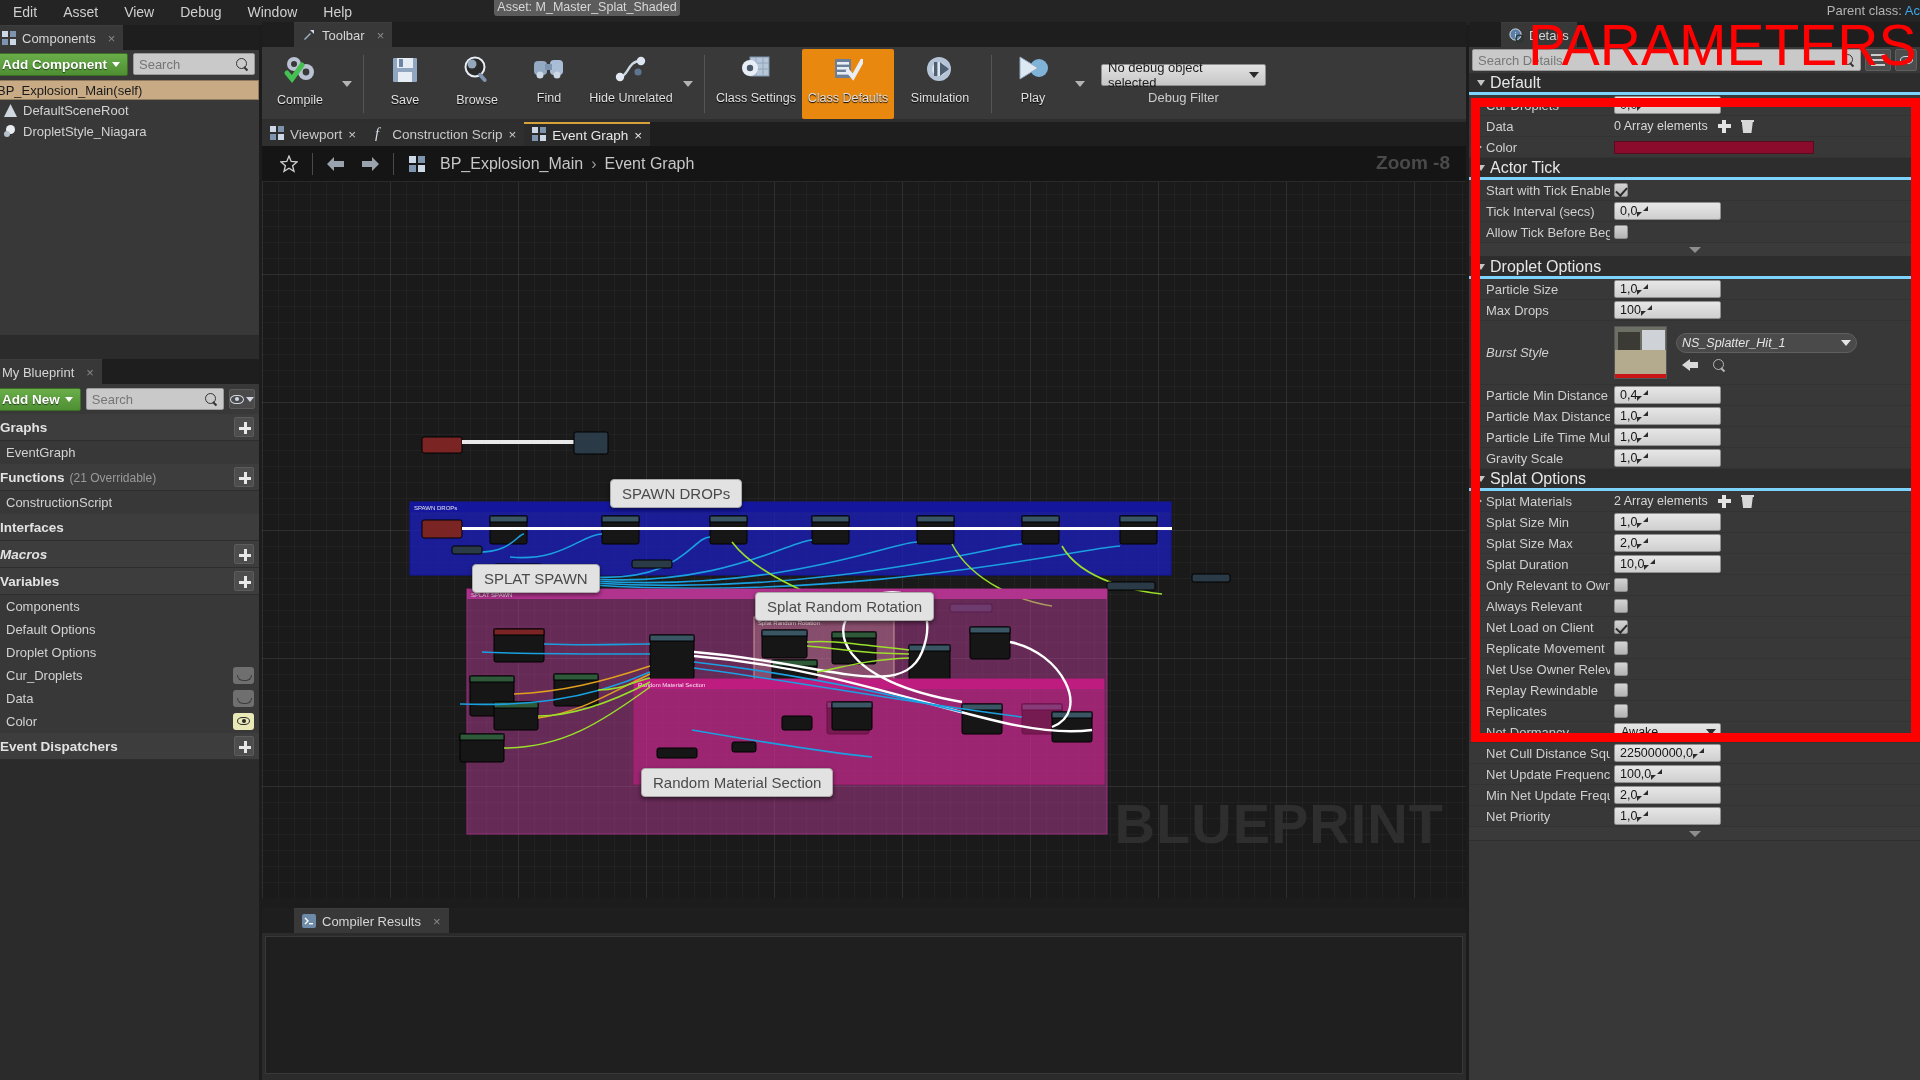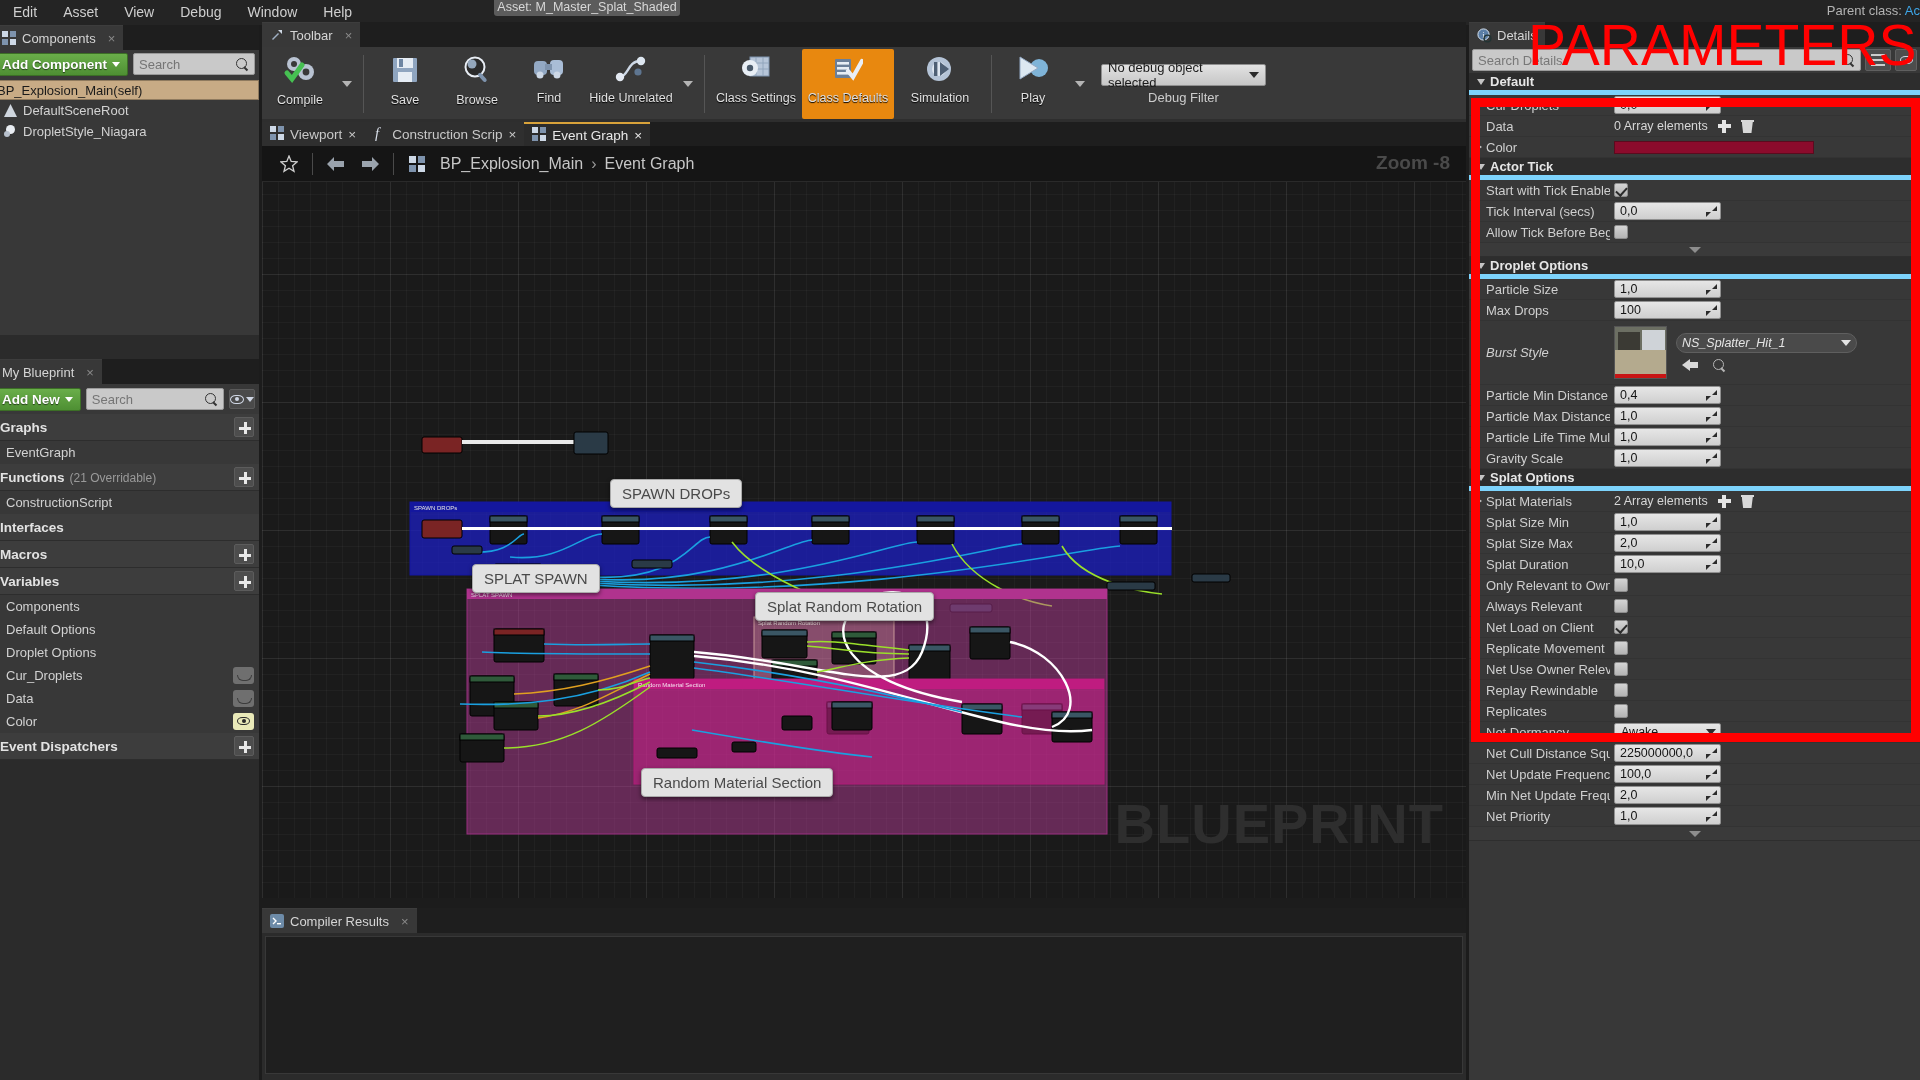--- a/index.html
+++ b/index.html
@@ -32,20 +32,21 @@
     white-space: nowrap;
   }
   .parent-class b { color: #3ea6e8; font-weight: normal; }
 
   
   .panel-tabstrip { height: 25px; background: #1e1e1e; display: flex; align-items: flex-end; }
   .ptab {
     height: 25px; background: #333333; display: flex; align-items: center;
     padding: 0 8px 0 8px; gap: 6px; font-size: 13px; color: #d5d5d5;
     border-top: 1px solid #3d3d3d;
+    margin-left: 32px;
   }
   .ptab.active { background: #383838; }
   .ptab .x { color: #8a8a8a; font-size: 13px; margin-left: 6px; }
   .ptab-icon { width: 14px; height: 14px; display: inline-block; }
 
   
   .leftcol { position: absolute; left: 0; top: 25px; width: 259px; height: 1055px; background: #2b2b2b; }
 
   .components-panel { position: absolute; left: 0; top: 0; width: 259px; height: 310px; background: #383838; }
   .comp-toolrow { display: flex; align-items: center; height: 28px; padding: 3px 4px; gap: 5px; }
@@ -158,34 +159,34 @@
     flex:1; height:22px; background:#c9c9c9; border:1px solid #9a9a9a; display:flex; align-items:center;
     padding:0 5px; border-radius:2px;
   }
   .sq-btn { width:26px; height:22px; background:#4d4d4d; border:1px solid #606060; display:flex; align-items:center; justify-content:center; border-radius:2px;}
   .grid9 { width:14px; height:12px; background:
       linear-gradient(#ccc,#ccc) 0 0/100% 2px no-repeat,
       linear-gradient(#ccc,#ccc) 0 5px/100% 2px no-repeat,
       linear-gradient(#ccc,#ccc) 0 10px/100% 2px no-repeat; }
   .cat-head {
     height:22px; background:#2d2d2d; display:flex; align-items:center; gap:5px;
-    padding-left:8px; font-size:13px; font-weight:bold; color:#e6e6e6; border-bottom:5px solid #7dd3fc;
+    padding-left:8px; font-size:16px; font-weight:normal; color:#e6e6e6; border-bottom:3px solid #7dd3fc;
   }
   .tri { width:0;height:0;border-left:4px solid transparent;border-right:4px solid transparent;border-top:6px solid #c4c4c4; }
   .tri.right { border-top:4px solid transparent;border-bottom:4px solid transparent;border-left:6px solid #c4c4c4; border-right:none; }
   .prow { display:flex; align-items:center; min-height:21px; border-bottom:1px solid #333; }
   .plbl {
     width:141px; flex:none; font-size:13px; color:#cfcfcf; padding-left:17px;
     white-space:nowrap; overflow:hidden; display:flex; align-items:center; gap:4px;
   }
   .plbl .tri.right { margin-left:-10px; }
   .pval { flex:1; display:flex; align-items:center; padding-left:4px; gap:9px; }
   .numfield {
     width:107px; height:18px; background:linear-gradient(#e6e6e6,#cfcfcf); border:1px solid #909090;
-    border-radius:2px; display:flex; align-items:center; justify-content:space-between;
+    border-radius:2px; display:flex; align-items:center; justify-content:flex-start;
     padding:0 3px 0 5px; font-size:12.5px; color:#141414;
   }
   .spin { width:11px; height:11px; position:relative; }
   .spin::before { content:""; position:absolute; right:0; top:0; width:0;height:0;
     border-left:5px solid transparent; border-bottom:5px solid #2b2b2b; }
   .spin::after  { content:""; position:absolute; left:0; bottom:0; width:0;height:0;
     border-right:5px solid transparent; border-top:5px solid #2b2b2b; }
   .cbx { width:14px; height:14px; background:linear-gradient(#d4d4d4,#b4b4b4); border:1px solid #8d8d8d; border-radius:2px; position:relative; }
   .cbx.on::after {
     content:""; position:absolute; left:3px; top:1px; width:5px; height:9px;
@@ -337,21 +338,21 @@
           </div>
           <div class="mbp-item">
             <span>ConstructionScript</span>
           </div>
           <div class="mbp-section">
             <div style="display: flex; align-items: baseline;">
               <span>Interfaces</span>
             </div>
           </div>
           <div class="mbp-section">
-            <div style="display: flex; align-items: baseline;">
+            <div style="display: flex; align-items: baseline; font-style: italic;">
               <span>Macros</span>
             </div>
             <span class="plus-btn"></span>
           </div>
           <div class="mbp-section">
             <div style="display: flex; align-items: baseline;">
               <span>Variables</span>
             </div>
             <span class="plus-btn"></span>
           </div>

